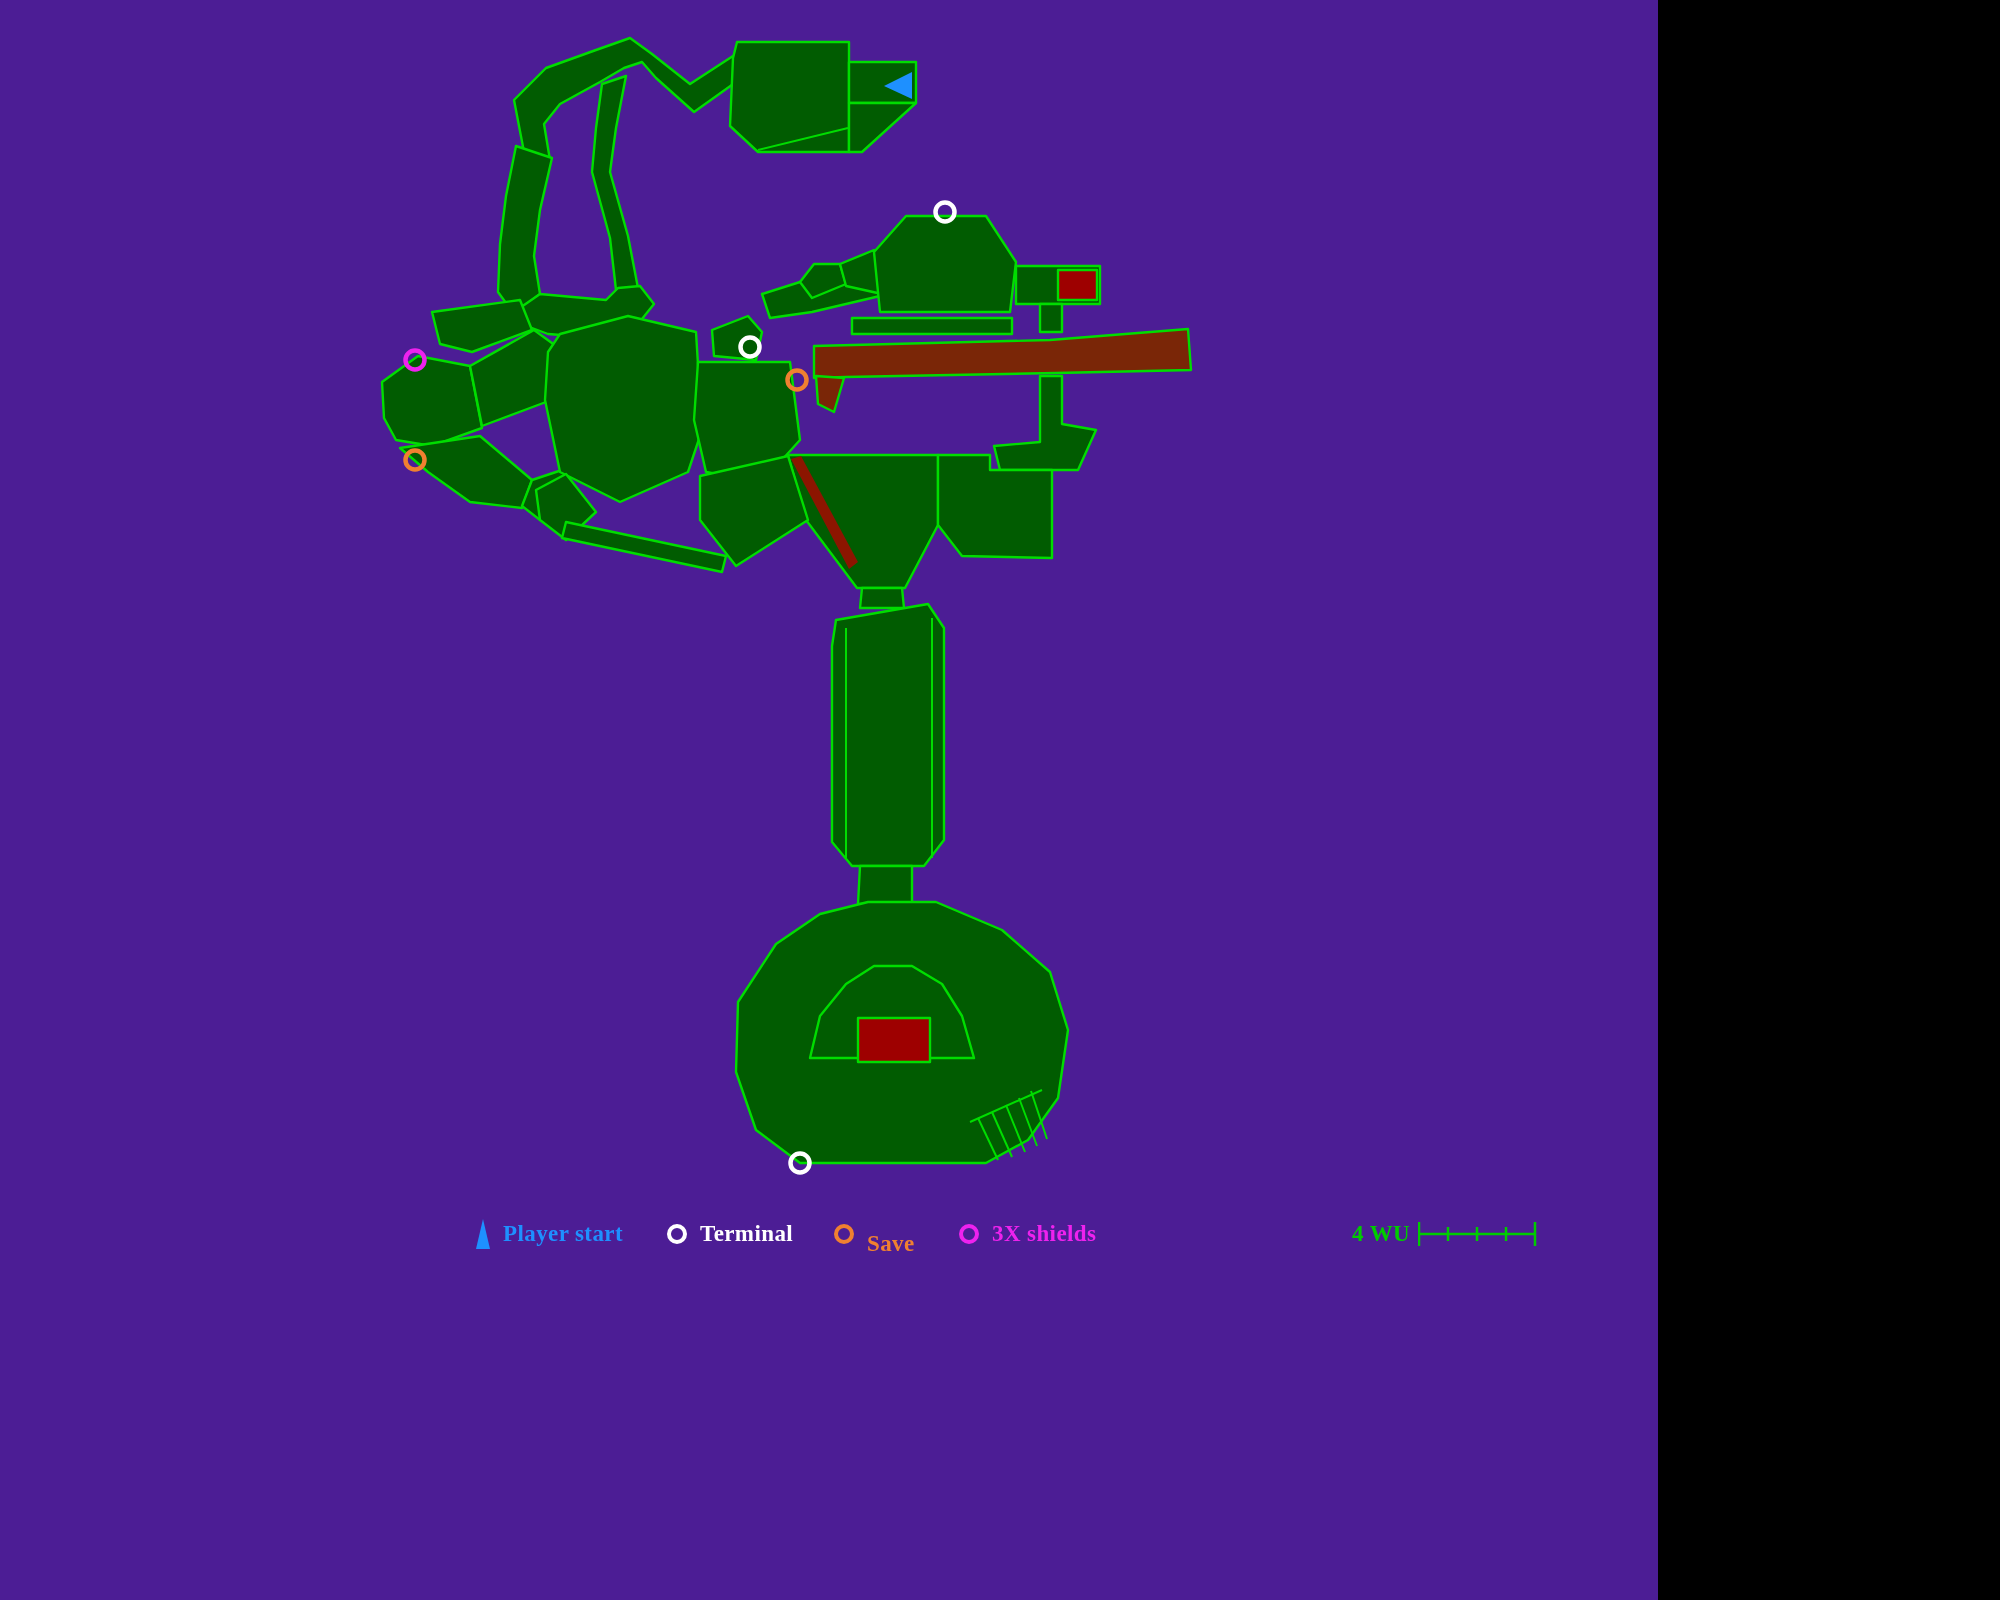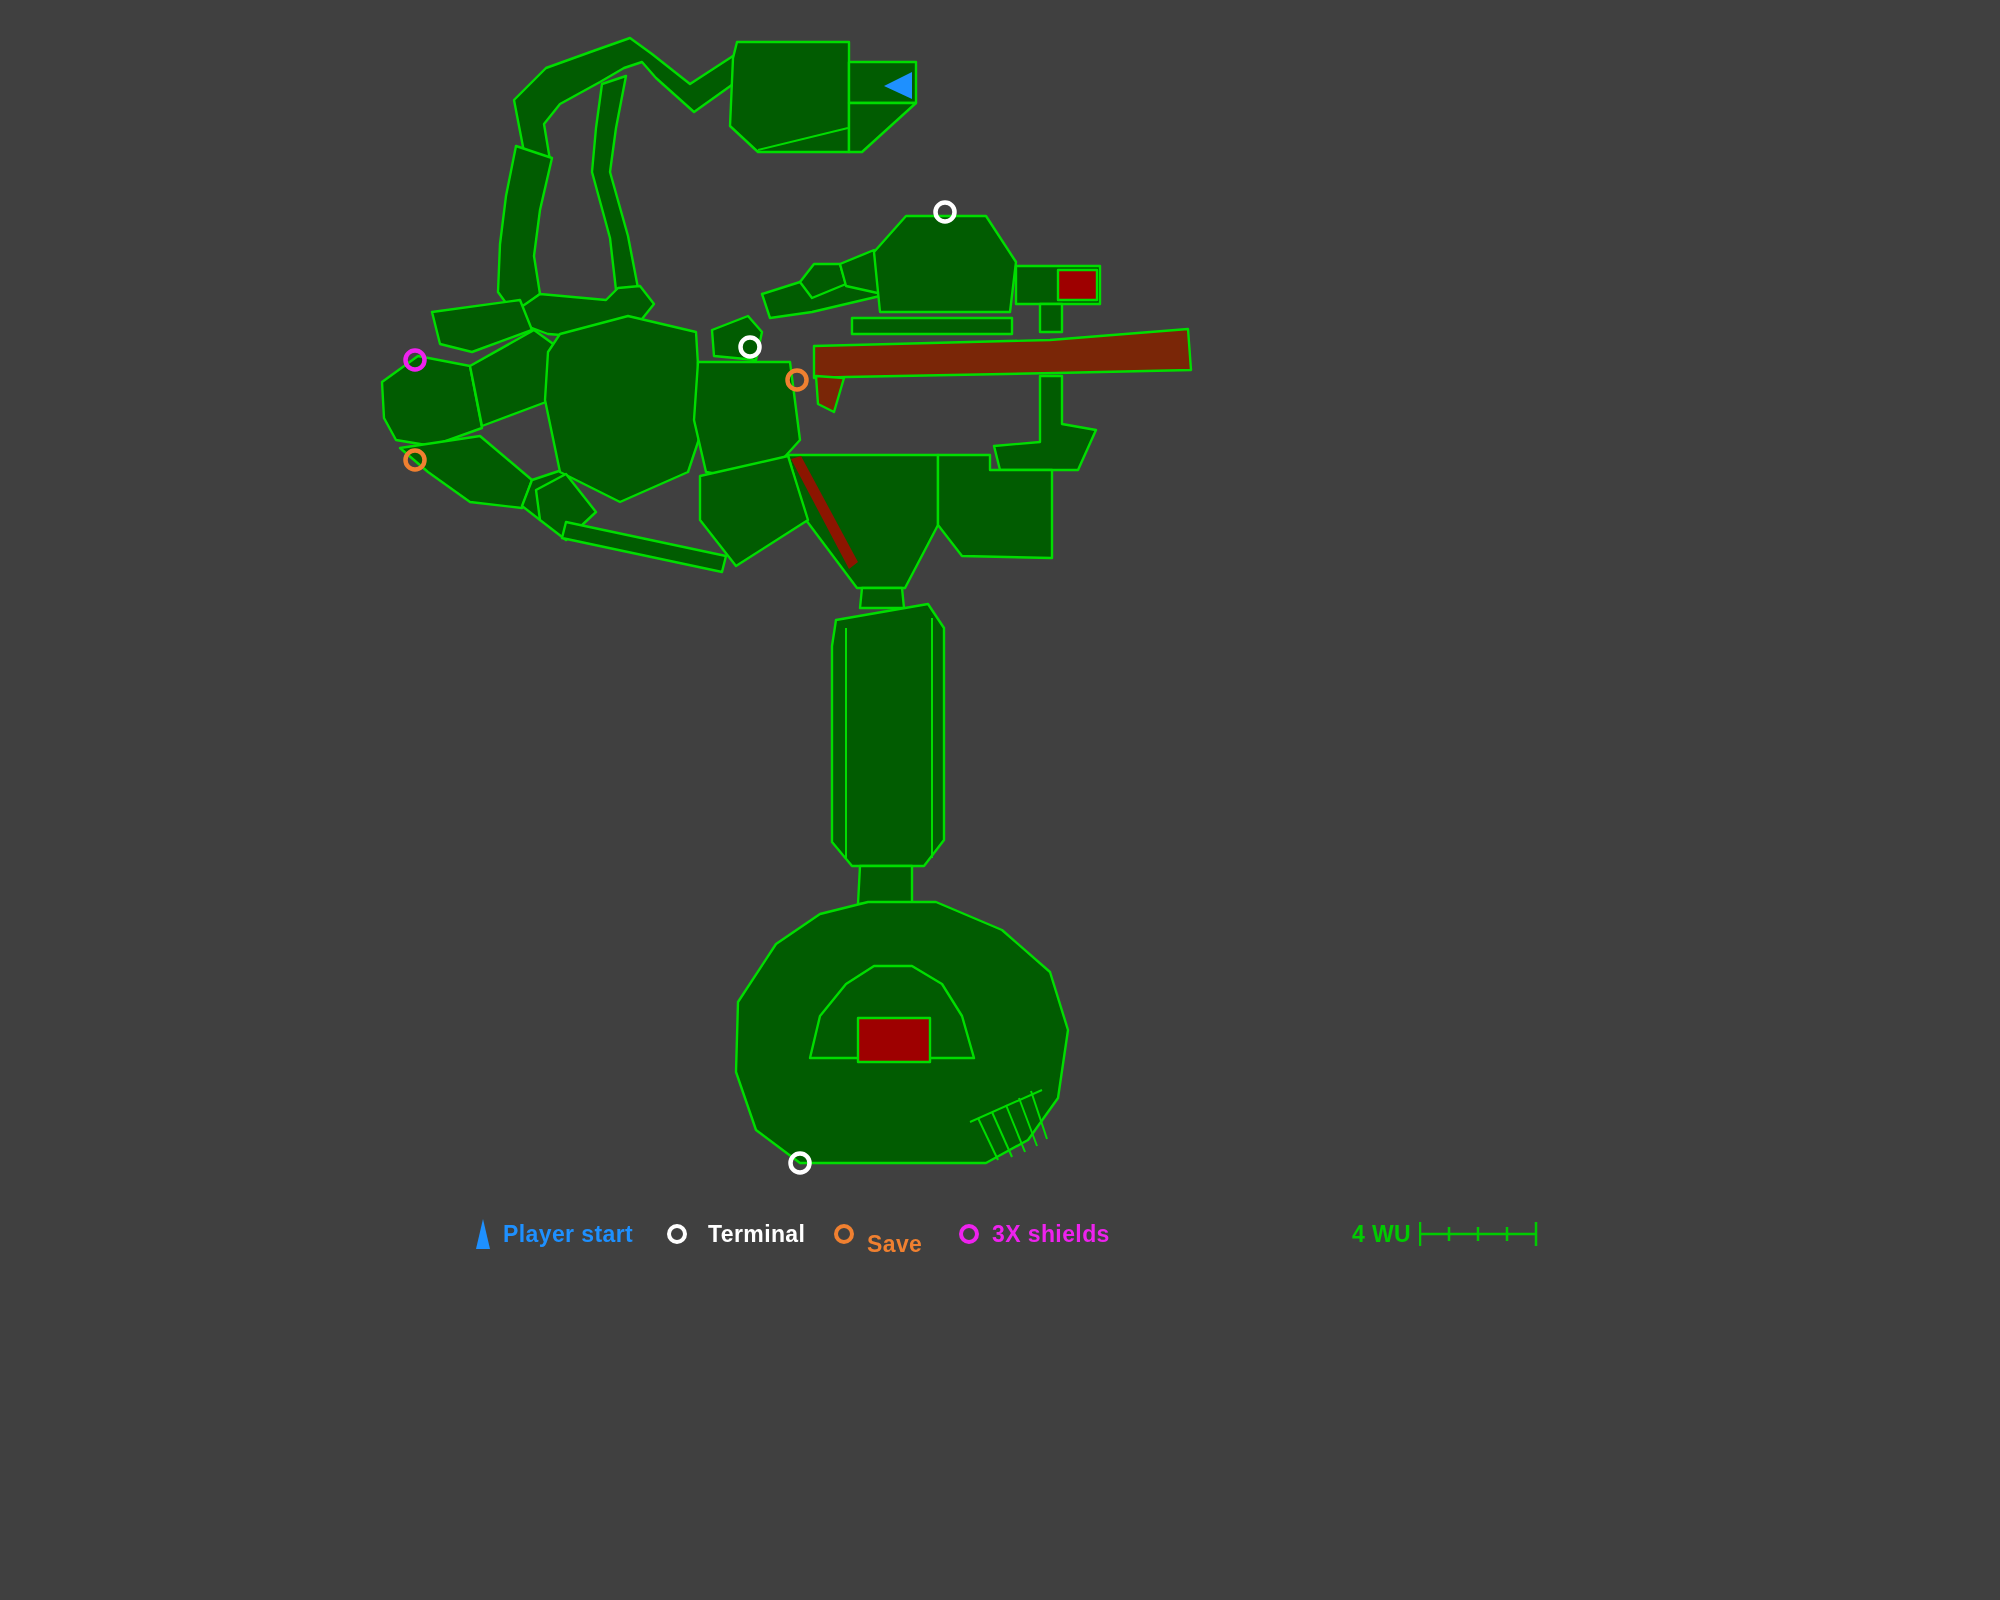--- a/index.html
+++ b/index.html
@@ -1,17 +1,17 @@
 <!DOCTYPE html>
 <html><head>
 <meta charset="utf-8">
 <style>
   html,body{margin:0;padding:0;background:#000;}
-  .stage{position:relative;width:2000px;height:1600px;background:#404040;overflow:hidden;
-         font-family:Liberation Sans, sans-serif;}
+  .stage{position:relative;width:1658px;height:1600px;background:#4c1d95;overflow:hidden;
+         font-family:Liberation Serif, serif;}
   #map-layer{position:absolute;left:0;top:0;width:2000px;height:1600px;}
   .legend{position:absolute;left:0;top:0;width:2000px;height:1600px;pointer-events:none;}
   .legend-item{position:absolute;top:1217px;display:flex;align-items:center;gap:13px;height:34px;}
   .legend-label{font-size:23px;font-weight:700;letter-spacing:.4px;white-space:nowrap;}
   .icon-ring{width:12px;height:12px;border:4.5px solid #fff;border-radius:50%;display:inline-block;flex:0 0 auto;}
   .icon-triangle{width:0;height:0;border-left:7px solid transparent;border-right:7px solid transparent;
                  border-bottom:30px solid #1e90ff;display:inline-block;flex:0 0 auto;}
 </style>
 </head>
 <body>
@@ -74,21 +74,21 @@
         <polygon points="884,86 912,72 912,99" fill="#1e90ff"></polygon>
       </svg></div>
 
   <div class="legend">
     <div class="legend-item" style="left:476px">
       <span class="icon-triangle" style="border-bottom-color: rgb(30, 144, 255);"></span>
       <span class="legend-label" style="color: rgb(30, 144, 255);">Player start</span>
     </div>
     <div class="legend-item" style="left:667px">
       <span class="icon-ring" style="border-color: rgb(255, 255, 255);"></span>
-      <span class="legend-label" style="color: rgb(255, 255, 255); margin-left: 8px;">Terminal</span>
+      <span class="legend-label" style="color: rgb(255, 255, 255);">Terminal</span>
     </div>
     <div class="legend-item" style="left:834px">
       <span class="icon-ring" style="border-color: rgb(240, 128, 48);"></span>
       <span class="legend-label" style="color: rgb(240, 128, 48); margin-top: 20px;">Save</span>
     </div>
     <div class="legend-item" style="left:959px">
       <span class="icon-ring" style="border-color: rgb(238, 34, 238);"></span>
       <span class="legend-label" style="color: rgb(238, 34, 238);">3X shields</span>
     </div>
     <div class="legend-item" style="left:1352px;gap:8px">

